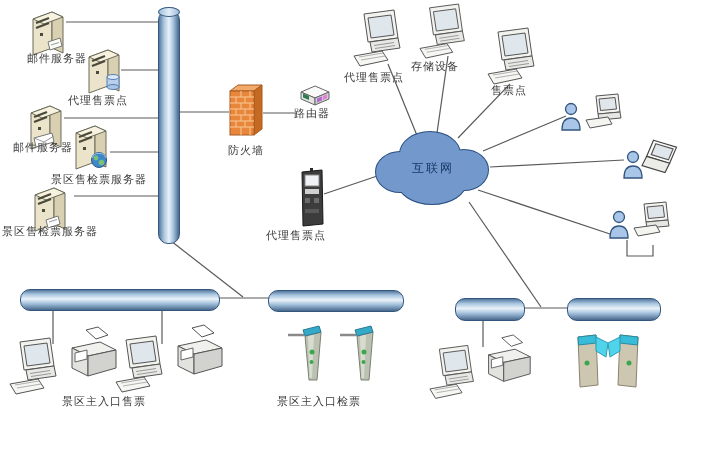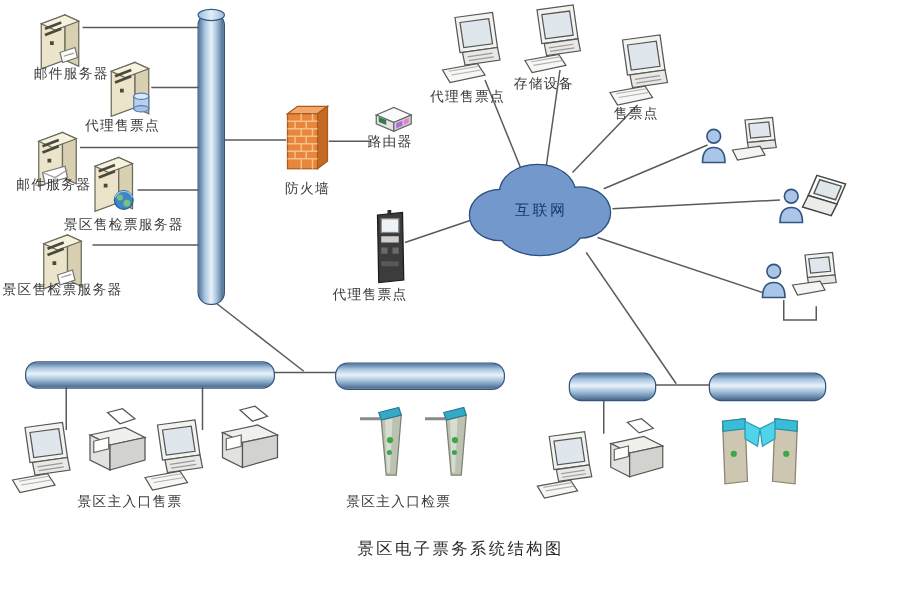--- a/index.html
+++ b/index.html
@@ -275,14 +275,13 @@
   <div class="lbl" style="left:51px;top:174px">景区售检票服务器</div>
   <div class="lbl" style="left:2px;top:226px">景区售检票服务器</div>
   <div class="lbl" style="left:228px;top:145px">防火墙</div>
   <div class="lbl" style="left:294px;top:108px">路由器</div>
   <div class="lbl" style="left:344px;top:72px">代理售票点</div>
   <div class="lbl" style="left:411px;top:61px">存储设备</div>
   <div class="lbl" style="left:491px;top:85px">售票点</div>
   <div class="lbl" style="left:266px;top:230px">代理售票点</div>
   <div class="lbl" style="left:62px;top:396px">景区主入口售票</div>
   <div class="lbl" style="left:277px;top:396px">景区主入口检票</div>
-  <div class="title" style="left:286px;top:430px">景区电子票务系统结构图</div>
 </div>
 
 </body></html>

